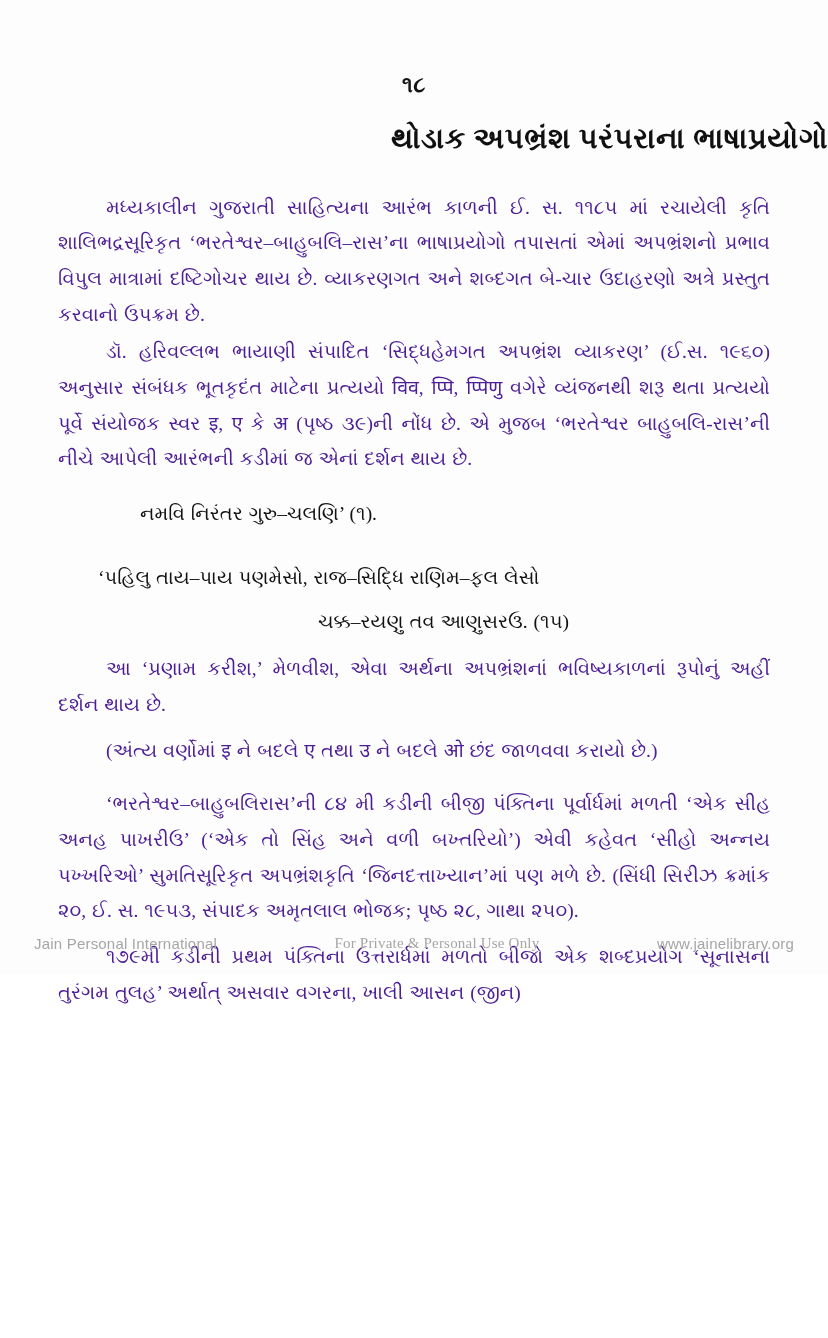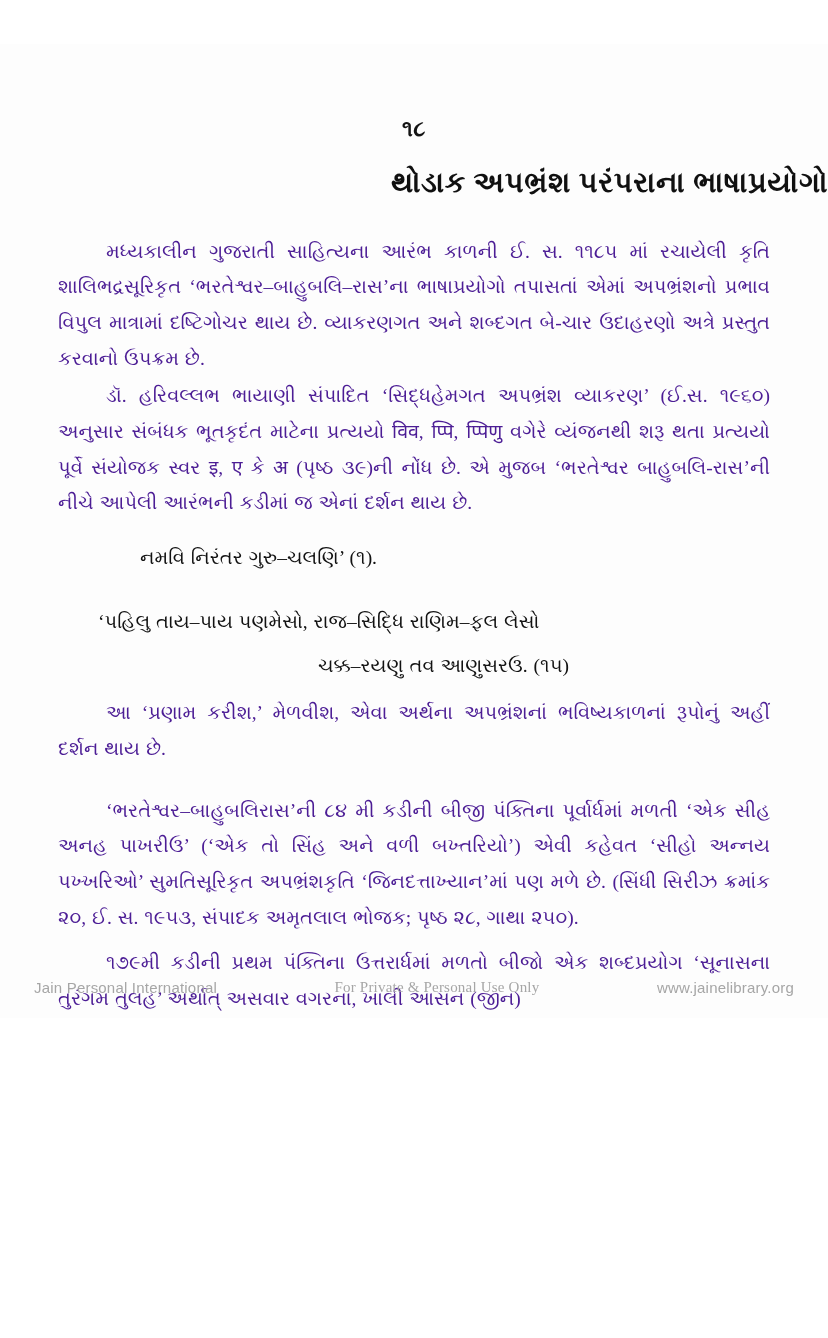--- a/index.html
+++ b/index.html
@@ -13,21 +13,20 @@
     font-family: "Liberation Serif", "DejaVu Serif", serif;
     overflow: hidden;
     position: relative;
   }
   .page {
     position: relative;
     width: 828px;
     height: 974px;
     background: #fdfdfd;
     box-sizing: border-box;
-    margin-top: 44px;
   }
   .page-number {
     text-align: center;
     font-size: 22px;
     font-weight: bold;
     color: #141414;
     padding-top: 72px;
     letter-spacing: 0.5px;
     font-family: "Liberation Serif", "DejaVu Serif", serif;
   }
@@ -113,20 +112,21 @@
 
     <p class="verse indent1">‘પહિલુ તાય–પાય પણમેસો, રાજ–સિદ્ધિ રાણિમ–ફલ લેસો</p>
     <p class="verse indent3">ચક્ક–રયણુ તવ આણુસરઉ. (૧૫)</p>
 
     <div class="spacer-sm"></div>
 
     <p class="para">આ ‘પ્રણામ કરીશ,’ મેળવીશ, એવા અર્થના અપભ્રંશનાં ભવિષ્યકાળનાં રૂપોનું અહીં દર્શન થાય છે.</p>
 
     <div class="spacer-sm"></div>
 
+    <p class="para">(અંત્ય વર્ણોમાં इ ને બદલે ए તથા उ ને બદલે ओ છંદ જાળવવા કરાયો છે.)</p>
 
     <div class="spacer-sm"></div>
 
 
     <div class="spacer-sm"></div>
 
     <p class="para">‘ભરતેશ્વર–બાહુબલિરાસ’ની ૮૪ મી કડીની બીજી પંક્તિના પૂર્વાર્ધમાં મળતી ‘એક સીહ અનહ પાખરીઉ’ (‘એક તો સિંહ અને વળી બખ્તરિયો’) એવી કહેવત ‘સીહો અન્નય પખ્ખરિઓ’ સુમતિસૂરિકૃત અપભ્રંશકૃતિ ‘જિનદત્તાખ્યાન’માં પણ મળે છે. (સિંધી સિરીઝ ક્રમાંક ૨૦, ઈ. સ. ૧૯૫૩, સંપાદક અમૃતલાલ ભોજક; પૃષ્ઠ ૨૮, ગાથા ૨૫૦).</p>
 
     <div class="spacer-sm"></div>
 

